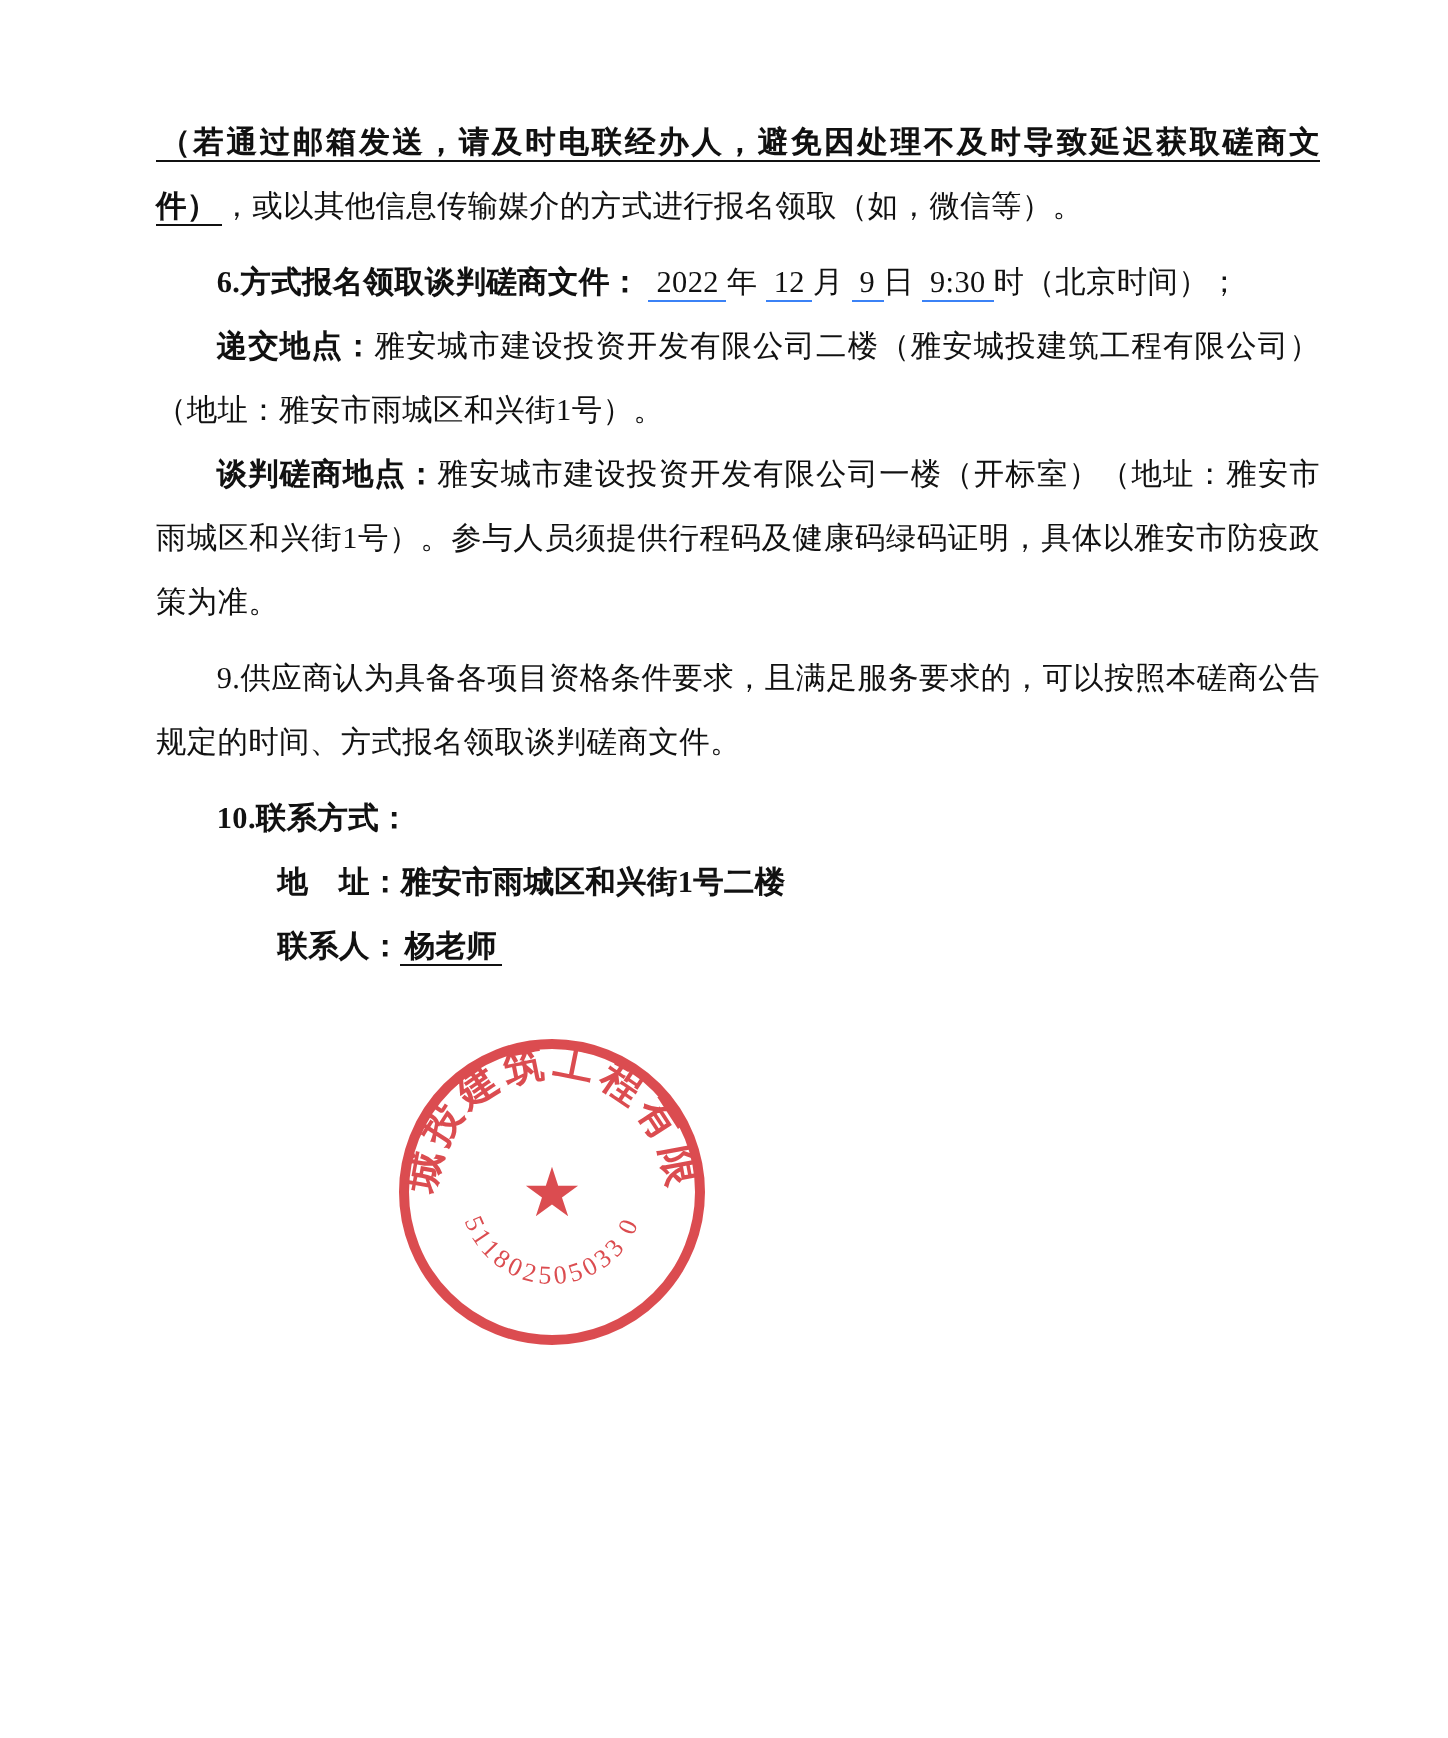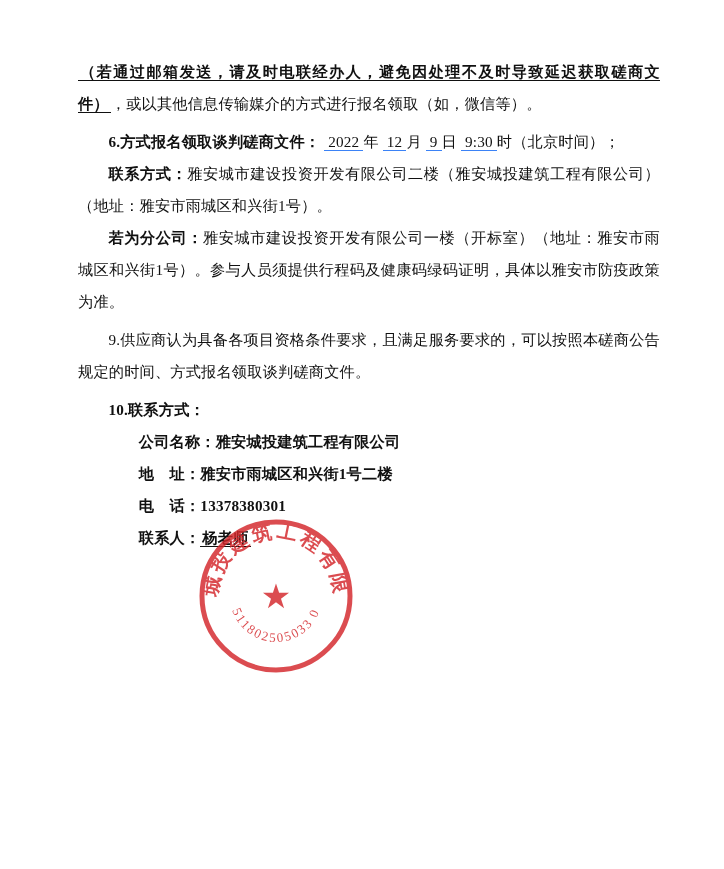--- a/index.html
+++ b/index.html
@@ -109,46 +109,40 @@
       <span class="bold">6.</span><span class="bold">方式报名领取谈判磋商文件：</span>
       <span class="num-u">2022</span><span>年</span>
       <span class="num-u">12</span><span>月</span>
       <span class="num-u">9</span><span>日</span>
       <span class="num-u">9:30</span><span>时</span><span>（北京时间）；</span>
     </p>
 
 
 
     <p class="para indent-2">
-      <span class="bold">联系方式：</span><span>雅安城市建设投资开发有限公司二楼（雅安城投建筑工程有限公司）（地址：雅安市雨城区和兴街1号）。</span>
+      <span class="bold">递交地点：</span><span>雅安城市建设投资开发有限公司二楼（雅安城投建筑工程有限公司）（地址：雅安市雨城区和兴街1号）。</span>
     </p>
 
     <p class="para indent-2">
-      <span class="bold">若为分公司：</span><span>雅安城市建设投资开发有限公司一楼（开标室）（地址：雅安市雨城区和兴街1号）。参与人员须提供行程码及健康码绿码证明，具体以雅安市防疫政策为准。</span>
+      <span class="bold">谈判磋商地点：</span><span>雅安城市建设投资开发有限公司一楼（开标室）（地址：雅安市雨城区和兴街1号）。参与人员须提供行程码及健康码绿码证明，具体以雅安市防疫政策为准。</span>
     </p>
 
     <p class="para indent-2 sec">
       <span>9.供应商认为具备各项目资格条件要求，且满足服务要求的，可以按照本磋商公告规定的时间、方式报名领取谈判磋商文件。</span>
     </p>
 
 
     <p class="para indent-2 sec">
       <span class="bold">10.联系方式：</span>
     </p>
 
-    <p class="para indent-2">
-      <span class="bold contact-label">公司名称：</span><span class="bold">雅安城投建筑工程有限公司</span>
-    </p>
 
     <p class="para indent-2">
       <span class="bold contact-label">地　址：</span><span class="bold">雅安市雨城区和兴街1号二楼</span>
     </p>
 
-    <p class="para indent-2">
-      <span class="bold contact-label">电　话：</span><span class="bold">13378380301</span>
-    </p>
 
     <p class="para indent-2">
       <span class="bold contact-label">联系人：</span><span class="bold underline">杨老师</span>
     </p>
 
   </div>
 </div>
 
 </body></html>

